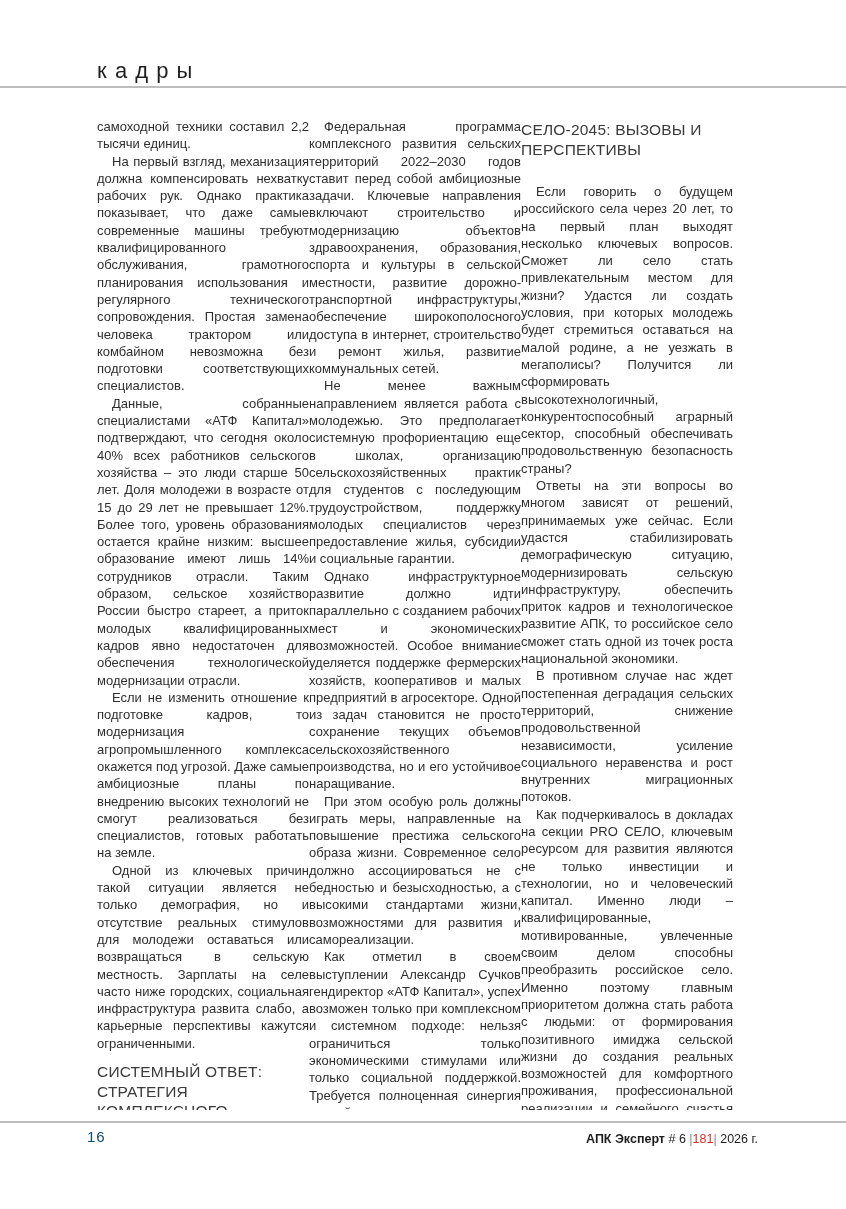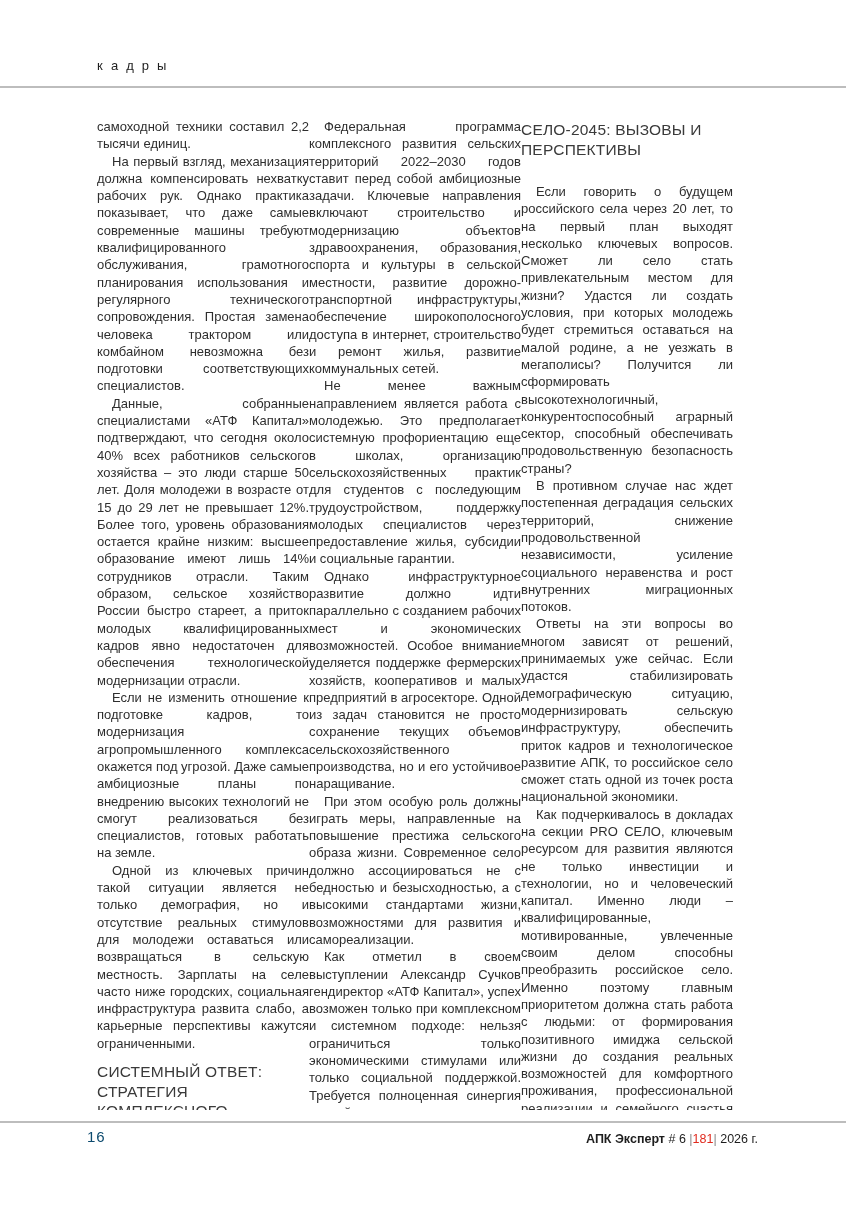--- a/index.html
+++ b/index.html
@@ -7,21 +7,21 @@
     position:relative;
     width:846px;height:1209px;
     background:#ffffff;
     font-family:"Liberation Sans", sans-serif;
     color:#2e2e2e;
     overflow:hidden;
   }
   
   .kicker{
     position:absolute;left:97px;top:58px;
-    font-size:13px;letter-spacing:8px;color:#1f1f1f;
+    font-size:22px;letter-spacing:8px;color:#1f1f1f;
   }
   .rule-top{
     position:absolute;left:0;top:86px;width:846px;height:2px;
     background:#bdbdbd;
   }
   
   .content{
     position:absolute;left:97px;top:118px;
     display:flex;
   }
@@ -85,22 +85,22 @@
       <p class="body-p">Федеральная программа комплексного развития сельских территорий 2022–2030 годов ставит перед собой амбициозные задачи. Ключевые направления включают строительство и модернизацию объектов здравоохранения, образования, спорта и культуры в сельской местности, развитие дорожно-транспортной инфраструктуры, обеспечение широкополосного доступа в интернет, строительство и ремонт жилья, развитие коммунальных сетей.</p>
       <p class="body-p">Не менее важным направлением является работа с молодежью. Это предполагает системную профориентацию еще в школах, организацию сельскохозяйственных практик для студентов с последующим трудоустройством, поддержку молодых специалистов через предоставление жилья, субсидии и социальные гарантии.</p>
       <p class="body-p">Однако инфраструктурное развитие должно идти параллельно с созданием рабочих мест и экономических возможностей. Особое внимание уделяется поддержке фермерских хозяйств, кооперативов и малых предприятий в агросекторе. Одной из задач становится не просто сохранение текущих объемов сельскохозяйственного производства, но и его устойчивое наращивание.</p>
       <p class="body-p">При этом особую роль должны играть меры, направленные на повышение престижа сельского образа жизни. Современное село должно ассоциироваться не с бедностью и безысходностью, а с высокими стандартами жизни, возможностями для развития и самореализации.</p>
       <p class="body-p">Как отметил в своем выступлении Александр Сучков гендиректор «АТФ Капитал», успех возможен только при комплексном и системном подходе: нельзя ограничиться только экономическими стимулами или только социальной поддержкой. Требуется полноценная синергия усилий на всех уровнях – от муниципалитетов до федерального правительства.</p>
     </div>
 
     <div class="col">
       <h2 class="col-heading first">СЕЛО-2045: ВЫЗОВЫ И ПЕРСПЕКТИВЫ</h2>
       <p class="body-p">Если говорить о будущем российского села через 20 лет, то на первый план выходят несколько ключевых вопросов. Сможет ли село стать привлекательным местом для жизни? Удастся ли создать условия, при которых молодежь будет стремиться оставаться на малой родине, а не уезжать в мегаполисы? Получится ли сформировать высокотехнологичный, конкурентоспособный аграрный сектор, способный обеспечивать продовольственную безопасность страны?</p>
+      <p class="body-p">Ответы на эти вопросы во многом зависят от решений, принимаемых уже сейчас. Если удастся стабилизировать демографическую ситуацию, модернизировать сельскую инфраструктуру, обеспечить приток кадров и технологическое развитие АПК, то российское село сможет стать одной из точек роста национальной экономики.</p>
       <p class="body-p">В противном случае нас ждет постепенная деградация сельских территорий, снижение продовольственной независимости, усиление социального неравенства и рост внутренних миграционных потоков.</p>
-      <p class="body-p">Ответы на эти вопросы во многом зависят от решений, принимаемых уже сейчас. Если удастся стабилизировать демографическую ситуацию, модернизировать сельскую инфраструктуру, обеспечить приток кадров и технологическое развитие АПК, то российское село сможет стать одной из точек роста национальной экономики.</p>
       <p class="body-p">Как подчеркивалось в докладах на секции PRO СЕЛО, ключевым ресурсом для развития являются не только инвестиции и технологии, но и человеческий капитал. Именно люди – квалифицированные, мотивированные, увлеченные своим делом способны преобразить российское село. Именно поэтому главным приоритетом должна стать работа с людьми: от формирования позитивного имиджа сельской жизни до создания реальных возможностей для комфортного проживания, профессиональной реализации и семейного счастья на селе.</p>
 
     </div>
 
   </div>
 
   <div class="rule-bottom"></div>
   <div class="page-num">16</div>
 
   <div class="footer-credit">

